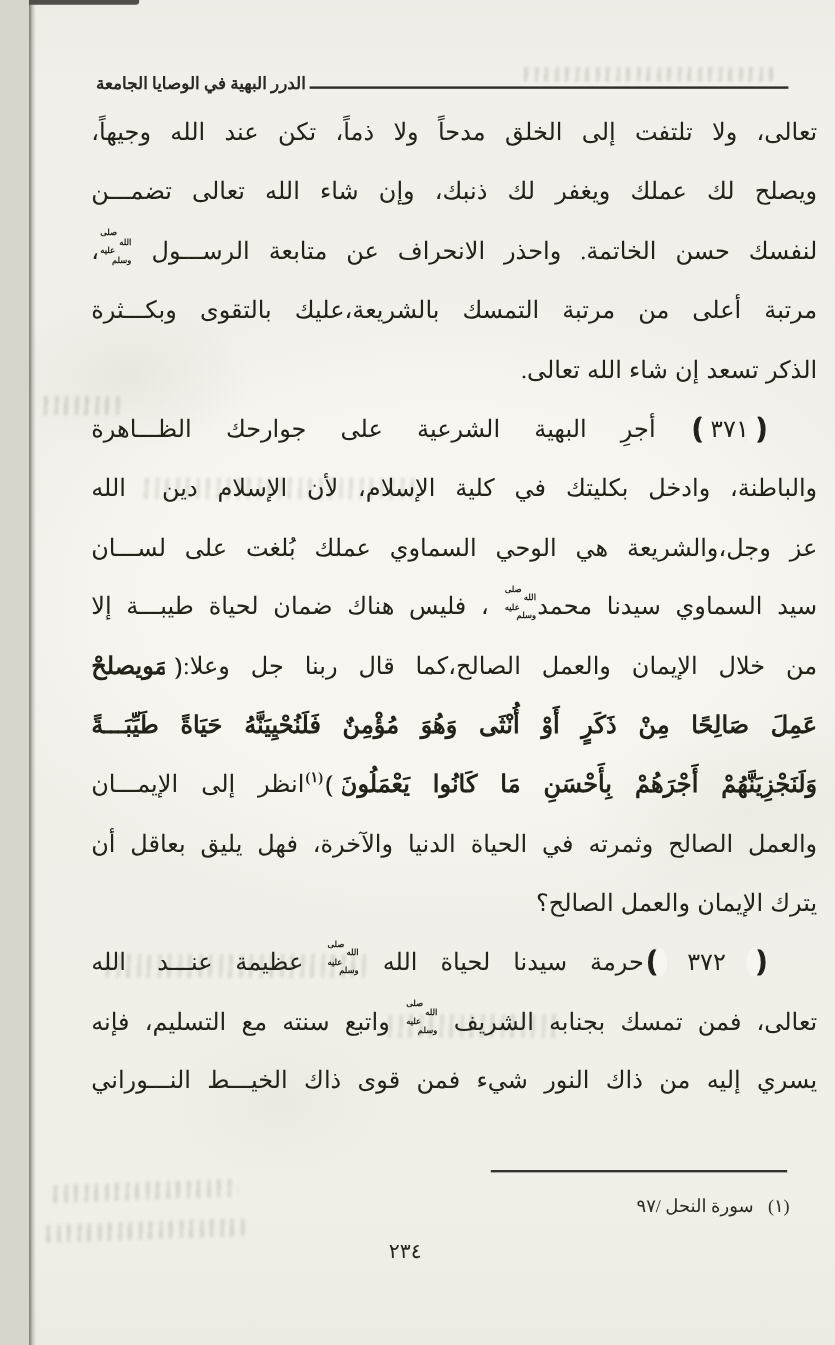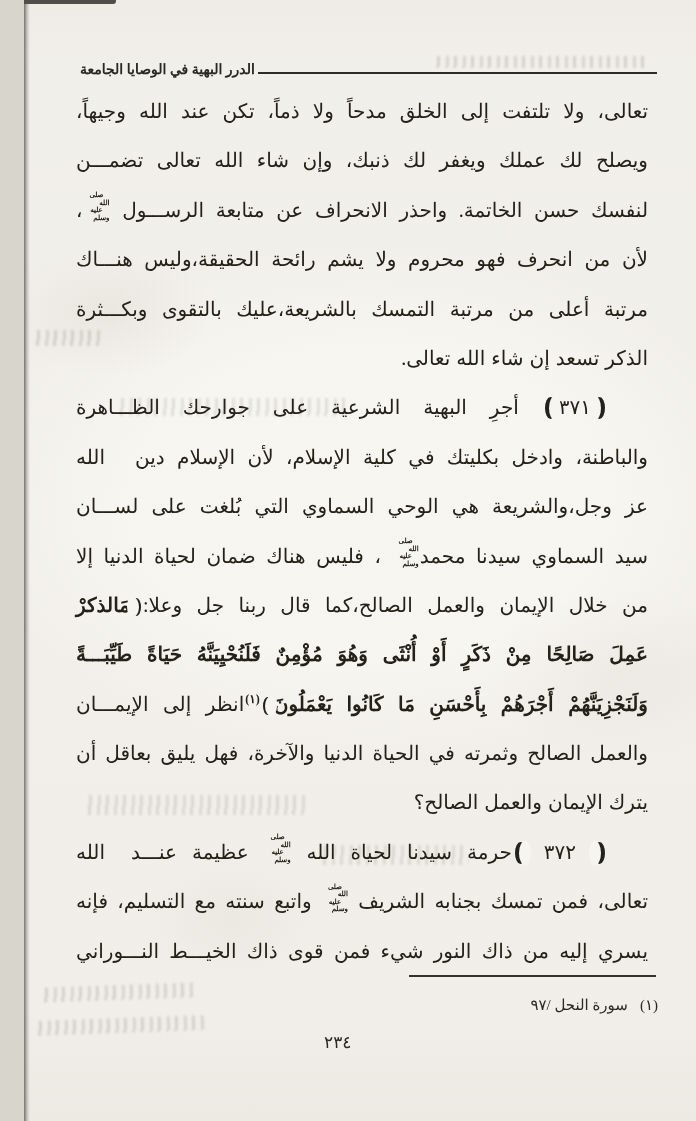--- a/index.html
+++ b/index.html
@@ -18,29 +18,29 @@
     radial-gradient(130px 90px at 30% 82%,rgba(185,180,165,.10),transparent 70%),
     radial-gradient(400px 260px at 50% 45%,transparent 60%,rgba(120,114,98,.05) 100%);}
   .ghost{position:absolute;filter:blur(1.3px);opacity:.5;border-radius:2px;pointer-events:none;
     background:repeating-linear-gradient(93deg,rgba(150,146,136,0) 0 5px,rgba(138,134,124,.55) 5px 8px,
     rgba(150,146,136,0) 8px 14px,rgba(128,124,114,.45) 14px 17px);}
   
   .hdr-title{position:absolute;top:61px;left:56px;direction:rtl;white-space:nowrap;
     font-size:14px;font-weight:bold;color:#2a2823;}
   .hdr-rule{position:absolute;top:72px;left:234px;width:399px;height:2px;background:#2e2c29;}
   
-  .textblock{position:absolute;top:87px;left:52px;right:68px;direction:rtl;font-size:20px;word-spacing:1px;}
+  .textblock{position:absolute;top:87px;left:52px;right:35px;direction:rtl;font-size:20px;word-spacing:1px;}
   .line{height:49.4px;line-height:49.4px;text-align:justify;text-align-last:justify;}
   .line.end{text-align:left;text-align-last:right;}
   .line.indent{padding-right:40px;}
   .seg-verse{font-weight:bold;}
   .seg-ref{font-size:12px;position:relative;top:-8px;margin:0 1px;font-weight:bold;}
   .seg-gap{display:inline-block;height:1px;}
   .saw-mark{display:inline-block;width:26px;font-size:7px;line-height:7.5px;font-weight:bold;
-    text-align:center;vertical-align:-3px;margin:0 1px;letter-spacing:-0.5px;}
+    text-align:left;vertical-align:-3px;margin:0 1px;letter-spacing:-0.5px;}
   .saw-mark i{display:block;font-style:normal;}
   .orn{display:inline-block;position:relative;width:11px;height:22px;vertical-align:-5px;margin:0 3px;}
   .orn::before{content:"";position:absolute;inset:0;background:#23211d;border-radius:50%;}
   .orn::after{content:"";position:absolute;top:-1px;bottom:-1px;left:-5px;width:12px;background:#f7f5ef;border-radius:50%;}
   .orn.close{transform:scaleX(-1);}
   .orn.sm{width:9px;height:18px;vertical-align:-4px;margin:0 2px;}
   
   .fn-sep{position:absolute;top:975px;left:385px;width:247px;height:2px;background:#34322e;}
   .footnote{position:absolute;top:996px;right:58px;direction:rtl;font-size:15px;color:#2a2823;white-space:nowrap;}
   .footnote .fn-ref{margin-left:12px;}
@@ -63,28 +63,27 @@
   <div class="ghost" style="top:985px;left:16px;width:158px;height:15px;transform:rotate(-2deg);"></div>
   <div class="ghost" style="top:1018px;left:10px;width:170px;height:15px;transform:rotate(-2deg);"></div>
 
   <div class="hdr-title">الدرر البهية في الوصايا الجامعة</div>
   <div class="hdr-rule"></div>
 
   <div class="textblock" id="textblock">
       <div class="line"><span class="seg-text">تعالى، ولا تلتفت إلى الخلق مدحاً ولا ذماً، تكن عند الله وجيهاً،</span></div>
       <div class="line"><span class="seg-text">ويصلح لك عملك ويغفر لك ذنبك، وإن شاء الله تعالى تضمـــن</span></div>
       <div class="line"><span class="seg-text">لنفسك حسن الخاتمة. واحذر الانحراف عن متابعة الرســـول </span><span class="saw-mark"><i>صلى الله</i><i>عليه وسلم</i></span><span class="seg-text">،</span></div>
-      <div class="line"><span class="seg-text">لأن من انحرف فهو محروم ولا يشم رائحة الحقيقة،وليس هنـــاك</span></div>
       <div class="line"><span class="seg-text">مرتبة أعلى من مرتبة التمسك بالشريعة،عليك بالتقوى وبكـــثرة</span></div>
       <div class="line end"><span class="seg-text">الذكر تسعد إن شاء الله تعالى.</span></div>
       <div class="line indent"><span class="orn"></span><span class="seg-text">٣٧١</span><span class="orn close"></span><span class="seg-text"> أجرِ البهية الشرعية على جوارحك الظـــاهرة</span></div>
       <div class="line"><span class="seg-text">والباطنة، وادخل بكليتك في كلية الإسلام، لأن الإسلام دين</span><span class="seg-gap" style="width: 30px;"></span><span class="seg-text">الله</span></div>
-      <div class="line"><span class="seg-text">عز وجل،والشريعة هي الوحي السماوي التي بُلغت على لســـان</span></div>
-      <div class="line"><span class="seg-text">سيد السماوي سيدنا محمد</span><span class="saw-mark"><i>صلى الله</i><i>عليه وسلم</i></span><span class="seg-text"> ، فليس هناك ضمان لحياة الدنيا إلا</span></div>
-      <div class="line"><span class="seg-text">من خلال الإيمان والعمل الصالح،كما قال ربنا جل وعلا:</span><span class="orn sm"></span><span class="seg-verse">مَالذكرْ</span></div>
+      <div class="line"><span class="seg-text">عز وجل،والشريعة هي الوحي السماوي عملك بُلغت على لســـان</span></div>
+      <div class="line"><span class="seg-text">سيد السماوي سيدنا محمد</span><span class="saw-mark"><i>صلى الله</i><i>عليه وسلم</i></span><span class="seg-text"> ، فليس هناك ضمان لحياة طيبـــة إلا</span></div>
+      <div class="line"><span class="seg-text">من خلال الإيمان والعمل الصالح،كما قال ربنا جل وعلا:</span><span class="orn sm"></span><span class="seg-verse">مَويصلحْ</span></div>
       <div class="line"><span class="seg-verse">عَمِلَ صَالِحًا مِنْ ذَكَرٍ أَوْ أُنْثَى وَهُوَ مُؤْمِنٌ فَلَنُحْيِيَنَّهُ حَيَاةً طَيِّبَـــةً</span></div>
       <div class="line"><span class="seg-verse">وَلَنَجْزِيَنَّهُمْ أَجْرَهُمْ بِأَحْسَنِ مَا كَانُوا يَعْمَلُونَ</span><span class="orn close sm"></span><span class="seg-ref">(١)</span><span class="seg-text">انظر إلى الإيمـــان</span></div>
       <div class="line"><span class="seg-text">والعمل الصالح وثمرته في الحياة الدنيا والآخرة، فهل يليق بعاقل أن</span></div>
       <div class="line end"><span class="seg-text">يترك الإيمان والعمل الصالح؟</span></div>
       <div class="line indent"><span class="orn"></span><span class="seg-text"> ٣٧٢ </span><span class="orn close"></span><span class="seg-text">حرمة سيدنا لحياة الله </span><span class="saw-mark"><i>صلى الله</i><i>عليه وسلم</i></span><span class="seg-text"> عظيمة عنـــد</span><span class="seg-gap" style="width: 26px;"></span><span class="seg-text">الله</span></div>
       <div class="line"><span class="seg-text">تعالى، فمن تمسك بجنابه الشريف </span><span class="saw-mark"><i>صلى الله</i><i>عليه وسلم</i></span><span class="seg-text"> واتبع سنته مع التسليم، فإنه</span></div>
       <div class="line"><span class="seg-text">يسري إليه من ذاك النور شيء فمن قوى ذاك الخيـــط النـــوراني</span></div>
     </div>
 
   <div class="fn-sep"></div>

